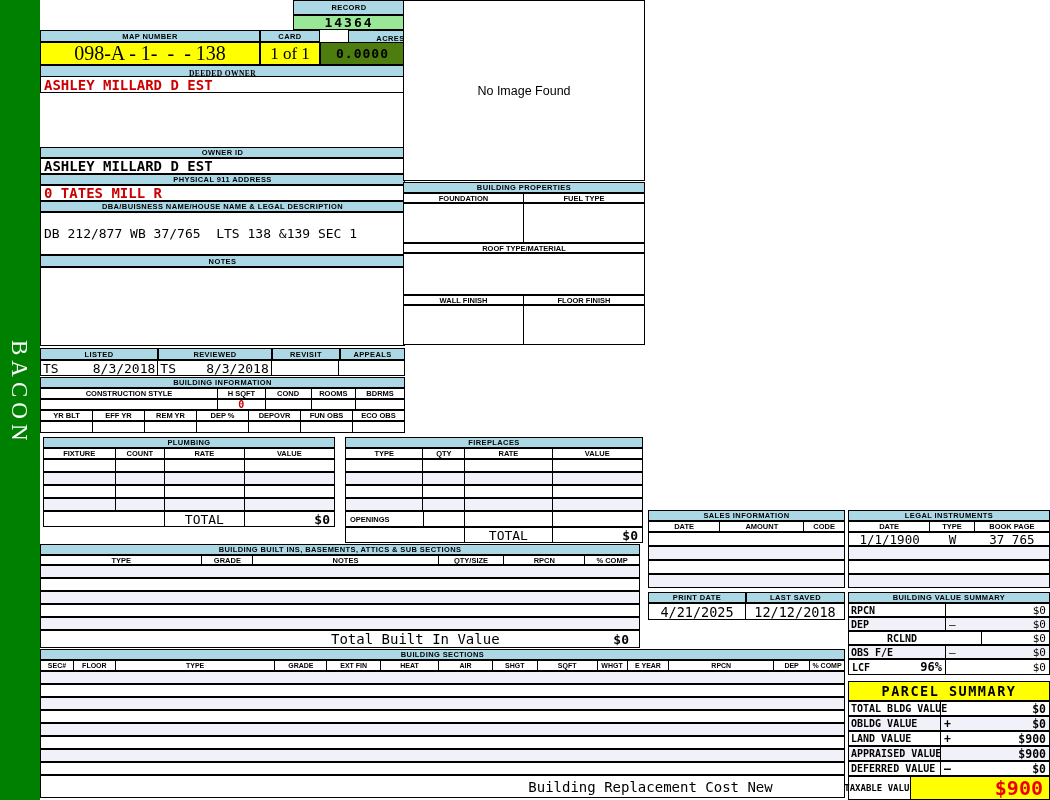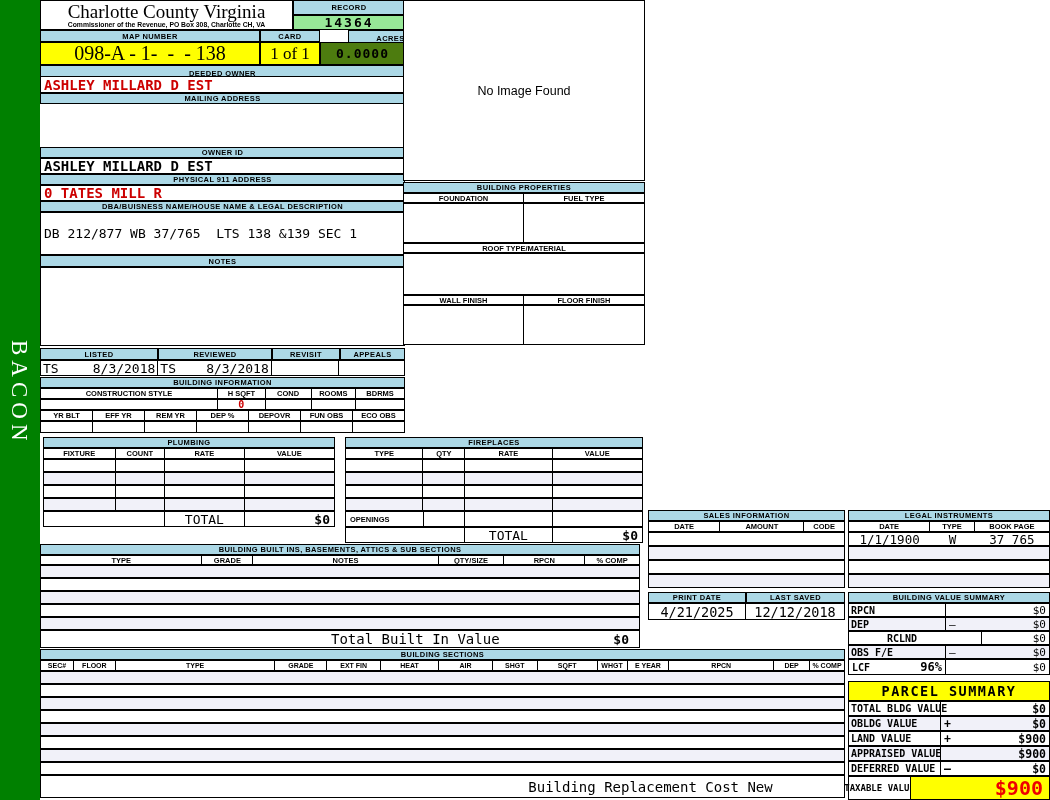--- a/index.html
+++ b/index.html
@@ -23,39 +23,34 @@
 </style>
 </head>
 <body>
 
 <div id="screen">
 
   <div class="abs green-side" style="left:0;top:0;width:40px;height:800px;">
     <div class="abs vtext" style="left:6px;top:340px;">BACON</div>
   </div>
 
-  <div class="abs box" style="left:40px;top:0;width:253px;height:30px;">
-    <div class="serif" style="font-size:19px;text-align:center;line-height:19px;margin-top:1px;">Charlotte County Virginia</div>
-    <div style="font-size:6.8px;font-weight:bold;text-align:center;">Commissioner of the Revenue, PO Box 308, Charlotte CH, VA</div>
-  </div>
   <div class="abs bar" style="left:293px;top:0;width:112px;height:15px;">RECORD</div>
   <div class="abs mono" style="left:293px;top:15px;width:112px;height:15px;background:#98E898;border:1px solid #000;display:flex;align-items:center;justify-content:center;font-weight:bold;font-size:13px;letter-spacing:2px;">14364</div>
 
   <div class="abs bar" style="left:40px;top:30px;width:220px;height:12px;">MAP NUMBER</div>
   <div class="abs bar" style="left:260px;top:30px;width:60px;height:12px;">CARD</div>
   <div class="abs bar" style="left:320px;top:30px;width:85px;height:16px;margin-left:28px;">ACRES</div>
 
   <div class="abs yellow serif" style="left:40px;top:42px;width:220px;height:23px;border:1px solid #000;display:flex;align-items:center;justify-content:center;font-size:20px;white-space:pre;">098-A - 1-  -  - 138</div>
   <div class="abs yellow serif" style="left:260px;top:42px;width:60px;height:23px;border:1px solid #000;display:flex;align-items:center;justify-content:center;font-size:17px;">1 of 1</div>
   <div class="abs mono" style="left:320px;top:42px;width:85px;height:23px;background:#4d7c0f;border:1px solid #000;display:flex;align-items:center;justify-content:center;font-weight:bold;font-size:13px;letter-spacing:1px;">0.0000</div>
 
-  <div class="abs bar" style="left:40px;top:65px;width:365px;height:16px;">DEEDED OWNER</div>
+  <div class="abs bar" style="left:40px;top:65px;width:365px;height:16px;font-family:Liberation Serif, serif;">DEEDED OWNER</div>
   <div class="abs box mono red" style="left:40px;top:76px;width:365px;height:17px;display:flex;align-items:center;padding-left:3px;font-weight:bold;font-size:14px;">ASHLEY MILLARD D EST</div>
 
-  <div class="abs bar" style="left:40px;top:93px;width:365px;height:11px;">MAILING ADDRESS</div>
 
   <div class="abs bar" style="left:40px;top:147px;width:365px;height:11px;">OWNER ID</div>
   <div class="abs box mono" style="left:40px;top:158px;width:365px;height:16px;display:flex;align-items:center;padding-left:3px;font-weight:bold;font-size:14px;">ASHLEY MILLARD D EST</div>
 
   <div class="abs bar" style="left:40px;top:174px;width:365px;height:11px;">PHYSICAL 911 ADDRESS</div>
   <div class="abs box mono red" style="left:40px;top:185px;width:365px;height:16px;display:flex;align-items:center;padding-left:3px;font-weight:bold;font-size:14px;">0 TATES MILL R</div>
 
   <div class="abs bar" style="left:40px;top:201px;width:365px;height:11px;">DBA/BUISNESS NAME/HOUSE NAME &amp; LEGAL DESCRIPTION</div>
   <div class="abs box mono" style="left:40px;top:212px;width:365px;height:43px;display:flex;align-items:center;padding-left:3px;font-size:13px;white-space:pre;">DB 212/877 WB 37/765  LTS 138 &amp;139 SEC 1</div>
 

